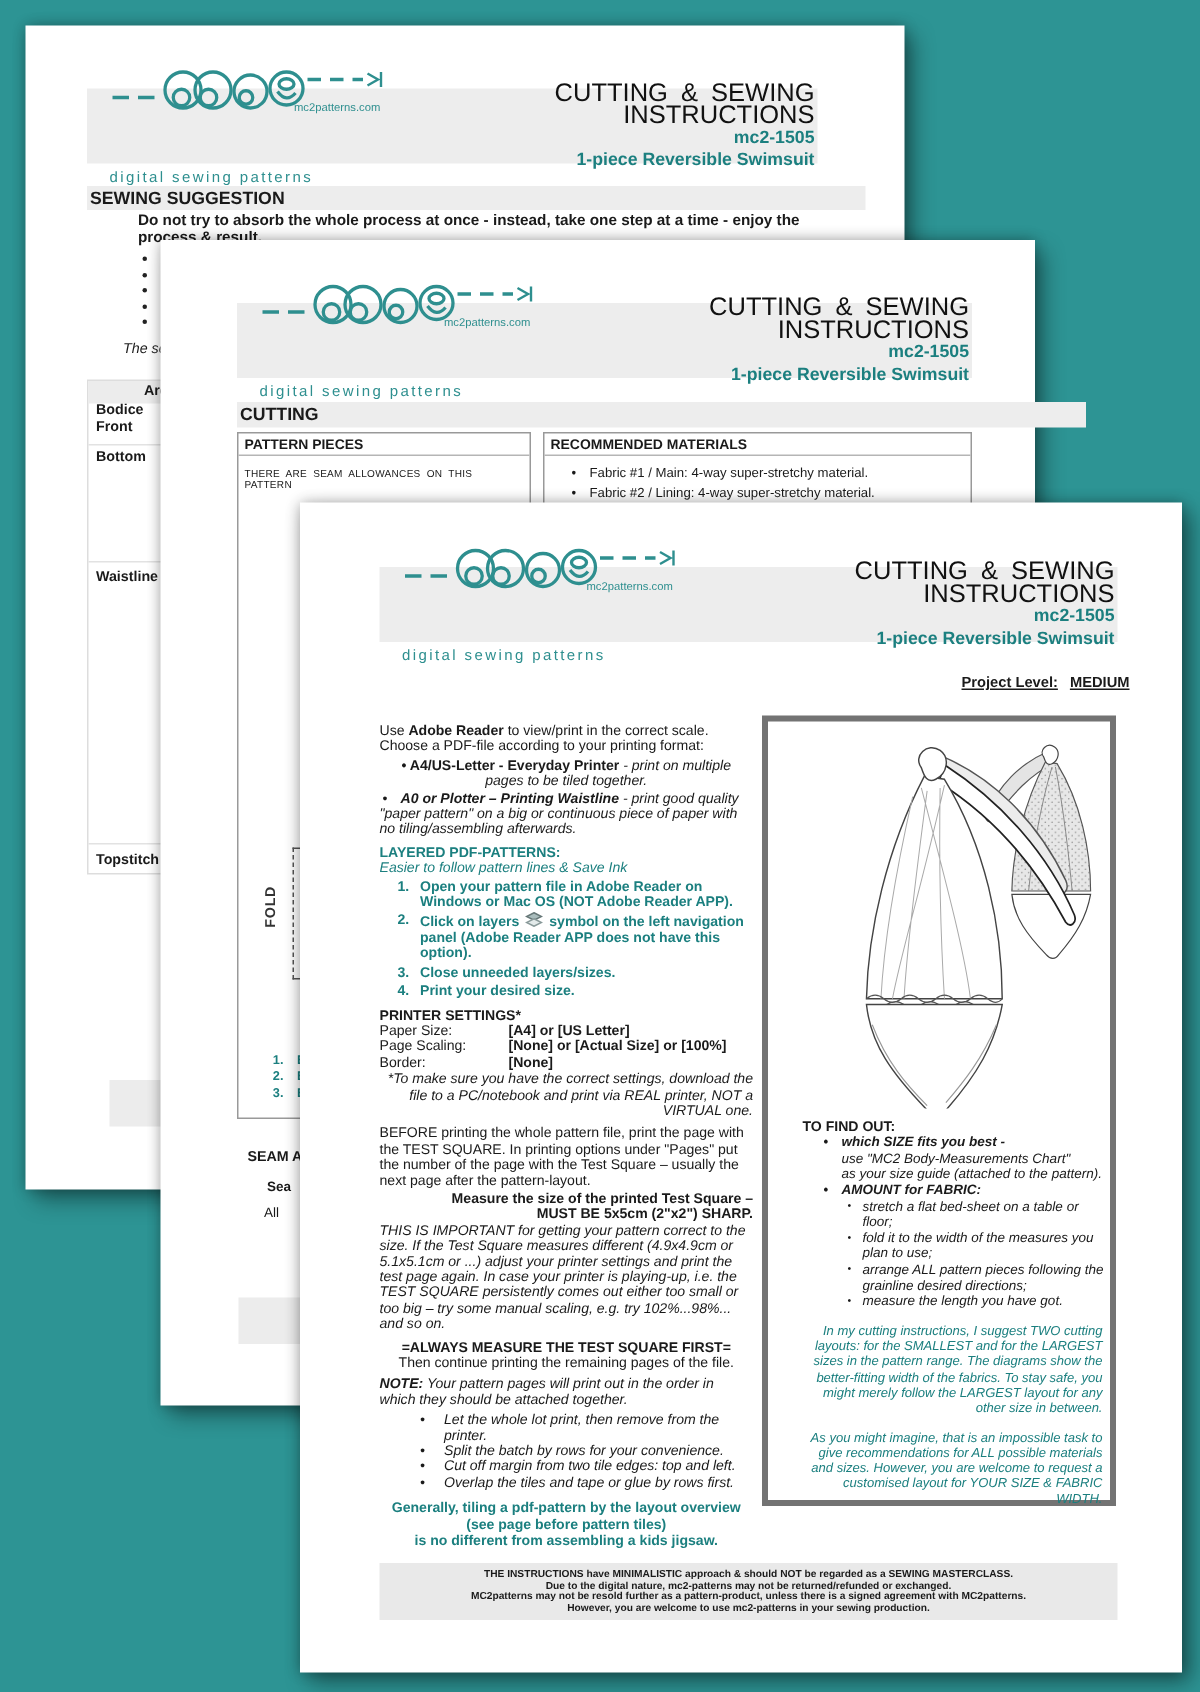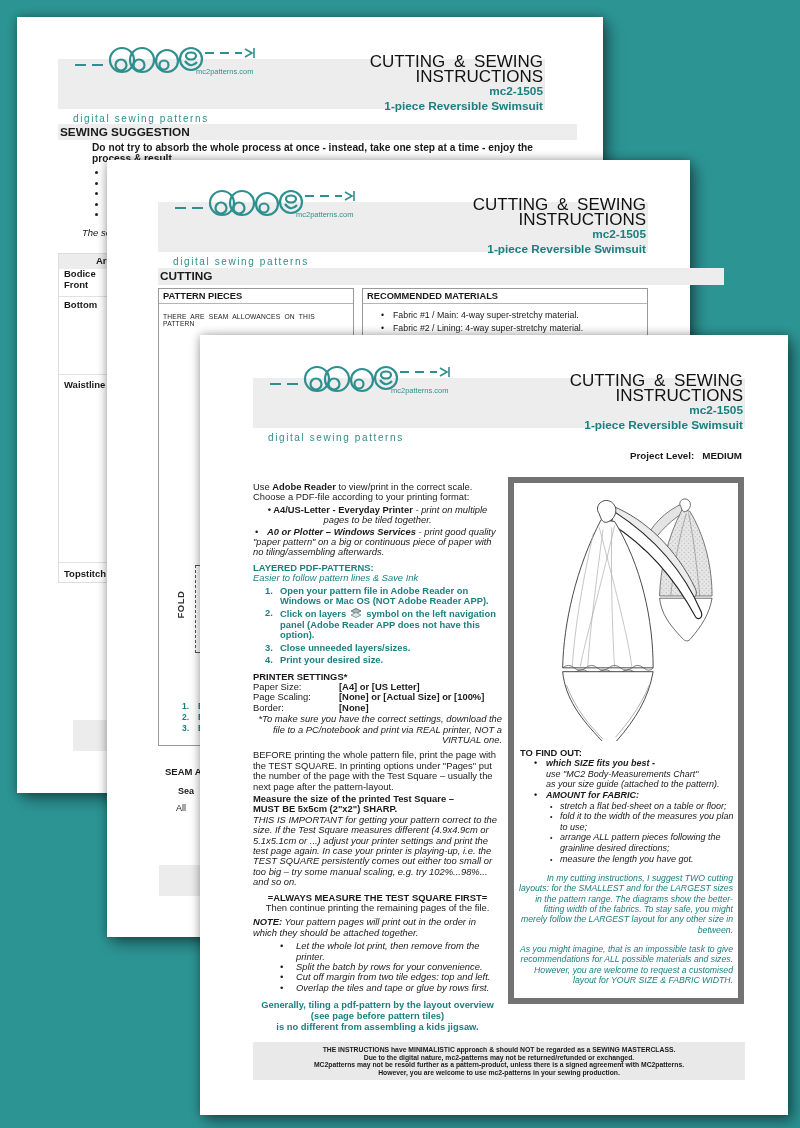--- a/index.html
+++ b/index.html
@@ -62,29 +62,29 @@
   .teali{color:#1b7f7f;font-style:italic;margin-bottom:2px;}
   .step{display:flex;color:#1b7f7f;font-weight:bold;margin:2px 0 2px 12px;}
   .step .num{width:15px;text-align:left;flex:none;}
   .step .txt{flex:1;}
   .layicon{margin:0 4px;vertical-align:-1px;}
   .ph{font-weight:bold;margin-top:6px;}
   .prow{display:flex;}
   .plabel{width:86px;flex:none;}
   .pval{font-weight:bold;}
   .noter{font-style:italic;text-align:right;margin:1px 0 5px 0;}
-  .measure{text-align:left;font-weight:bold;}
+  .measure{text-align:right;font-weight:bold;}
   .importantp{font-style:italic;}
   .always1{text-align:center;font-weight:bold;margin-top:5px;}
   .always2{text-align:center;margin-bottom:4px;}
   .notep{font-style:italic;margin-top:4px;margin-bottom:3px;}
   .tileb{font-style:italic;position:relative;margin-left:27px;padding-left:16px;}
   .tileb::before{content:"•";position:absolute;left:0;}
   .generally{text-align:center;color:#1b7f7f;font-weight:bold;margin-top:6px;line-height:11px;}
-  .rightbox{position:absolute;border:6px solid #737373;background:#fff;box-sizing:border-box;font-size:9px;line-height:10.6px;}
+  .rightbox{position:absolute;border:4px solid #737373;background:#fff;box-sizing:border-box;font-size:9px;line-height:10.6px;padding-left:17px;}
   .fohead{font-weight:bold;font-size:9.4px;padding:4px 0 0 6px;}
   .fob{position:relative;padding-left:32px;font-style:italic;}
   .fob::before{content:"•";position:absolute;left:20px;font-style:normal;}
   .focont{padding-left:32px;font-style:italic;}
   .fosub{position:relative;padding-left:46px;font-style:italic;}
   .fosub::before{content:"•";position:absolute;left:36px;font-size:7px;top:1px;font-style:normal;}
   .tealnote{color:#1b7f7f;font-style:italic;text-align:right;font-size:8.7px;line-height:10.3px;margin-top:9px;padding:0 5px 0 2px;}
   .pfooter{position:absolute;background:#e9e9e9;text-align:center;font-size:6.8px;font-weight:bold;line-height:7.6px;padding:4px 0;}
 </style>
 </head>
@@ -235,29 +235,29 @@
         </svg>
         <div class="tagline">digital sewing patterns</div>
       </div>
       <div class="hdrtxt">
         <div class="ht1">CUTTING &amp; SEWING INSTRUCTIONS</div>
         <div class="ht2">mc2-1505</div>
         <div class="ht3">1-piece Reversible Swimsuit</div>
       </div>
     </div>
 
-    <div class="projlv" style="right:46px;top:115px;">
+    <div class="projlv" style="right:35px;top:115px;text-decoration:underline;">
       <span>Project Level:</span><span class="v">MEDIUM</span>
     </div>
 
     <div class="leftcol" style="left:53px;top:147px;width:249px;">
       <div class="t"><span>Use </span><span class="b">Adobe Reader</span><span> to view/print in the correct scale.</span><br>
         <span>Choose a PDF-file according to your printing format:</span></div>
       <div class="fb1"><span class="bullet b">A4/US-Letter - Everyday Printer</span><span class="i"> - print on multiple pages to be tiled together.</span></div>
-      <div class="fb2"><span class="lead b i">A0 or Plotter – Windows Services</span><span class="i"> - print good quality "paper pattern" on a big or continuous piece of paper with no tiling/assembling afterwards.</span></div>
+      <div class="fb2"><span class="lead b i">A0 or Plotter – Printing Waistline</span><span class="i"> - print good quality "paper pattern" on a big or continuous piece of paper with no tiling/assembling afterwards.</span></div>
 
       <div class="tealh">LAYERED PDF-PATTERNS:</div>
       <div class="teali">Easier to follow pattern lines &amp; Save Ink</div>
       <div class="step">
           <span class="num">1.</span>
           <span class="txt">Open your pattern file in  Adobe Reader on Windows or Mac OS (NOT Adobe Reader APP).</span>
         </div>
       <div class="step">
           <span class="num">2.</span>
           <span class="txt"><span>Click on layers</span><svg class="layicon" width="12" height="10" viewBox="0 0 12 10">

